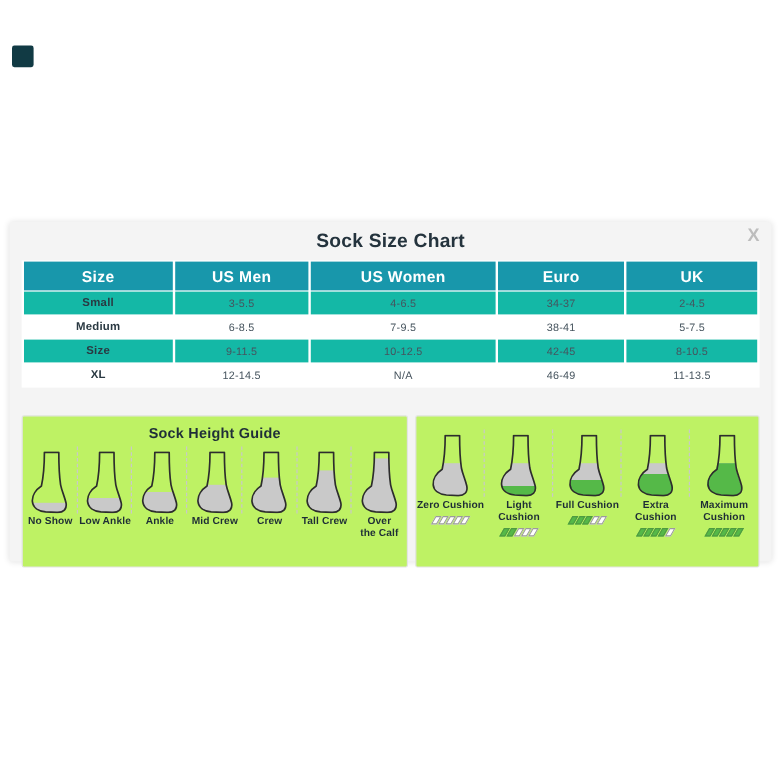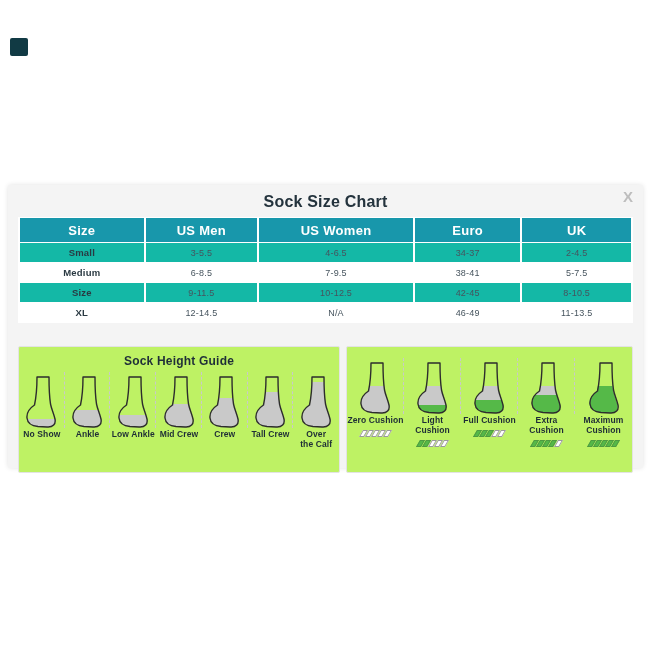--- a/index.html
+++ b/index.html
@@ -138,44 +138,44 @@
                 <svg viewBox="0 0 32 52">
                     <path d="M12 1 C12 12 11 22 9.5 29 C5 32 1.5 37 2 42 C2.5 47 7 50 13 50.5 L22 51 C28 51.5 31 48 30 43 C28.5 37 26.5 33 25.5 28 C24.3 20 24 10 24 1 Z"></path>
                   </svg>
               </div>
             </div>
             <div class="g-label">No Show</div>
           </div>
 
           <div class="g-item">
             <div class="sock-wrap">
+              <div class="sock" style="--g:13px">
+                <div class="sock-fill">
+                    <div class="fg gray"></div>
+                  </div>
+                <svg viewBox="0 0 32 52">
+                    <path d="M12 1 C12 12 11 22 9.5 29 C5 32 1.5 37 2 42 C2.5 47 7 50 13 50.5 L22 51 C28 51.5 31 48 30 43 C28.5 37 26.5 33 25.5 28 C24.3 20 24 10 24 1 Z"></path>
+                  </svg>
+              </div>
+            </div>
+            <div class="g-label">Low Ankle</div>
+          </div>
+
+          <div class="g-item">
+            <div class="sock-wrap">
               <div class="sock" style="--g:18px">
                 <div class="sock-fill">
                     <div class="fg gray"></div>
                   </div>
                 <svg viewBox="0 0 32 52">
                     <path d="M12 1 C12 12 11 22 9.5 29 C5 32 1.5 37 2 42 C2.5 47 7 50 13 50.5 L22 51 C28 51.5 31 48 30 43 C28.5 37 26.5 33 25.5 28 C24.3 20 24 10 24 1 Z"></path>
                   </svg>
               </div>
             </div>
             <div class="g-label">Ankle</div>
-          </div>
-
-          <div class="g-item">
-            <div class="sock-wrap">
-              <div class="sock" style="--g:13px">
-                <div class="sock-fill">
-                    <div class="fg gray"></div>
-                  </div>
-                <svg viewBox="0 0 32 52">
-                    <path d="M12 1 C12 12 11 22 9.5 29 C5 32 1.5 37 2 42 C2.5 47 7 50 13 50.5 L22 51 C28 51.5 31 48 30 43 C28.5 37 26.5 33 25.5 28 C24.3 20 24 10 24 1 Z"></path>
-                  </svg>
-              </div>
-            </div>
-            <div class="g-label">Low Ankle</div>
           </div>
 
           <div class="g-item">
             <div class="sock-wrap">
               <div class="sock" style="--g:24px">
                 <div class="sock-fill">
                     <div class="fg gray"></div>
                   </div>
                 <svg viewBox="0 0 32 52">
                     <path d="M12 1 C12 12 11 22 9.5 29 C5 32 1.5 37 2 42 C2.5 47 7 50 13 50.5 L22 51 C28 51.5 31 48 30 43 C28.5 37 26.5 33 25.5 28 C24.3 20 24 10 24 1 Z"></path>

